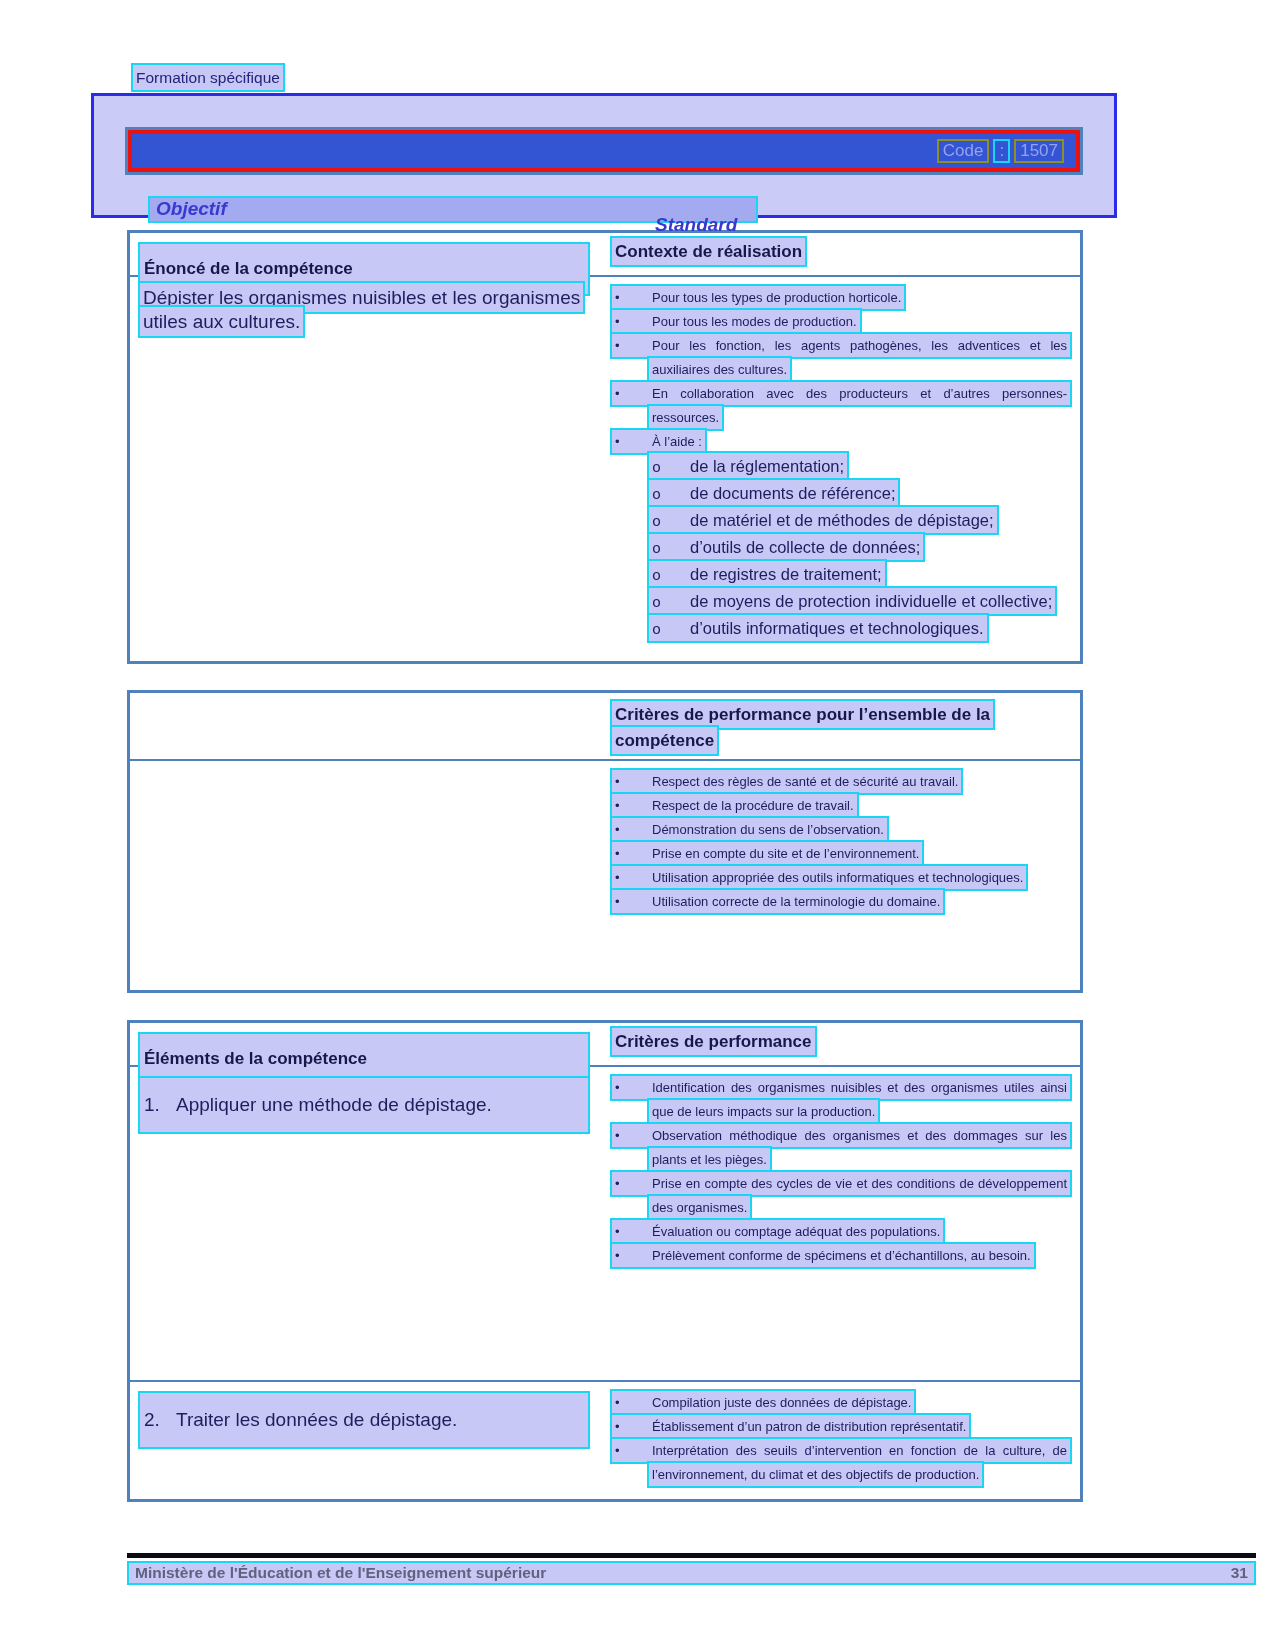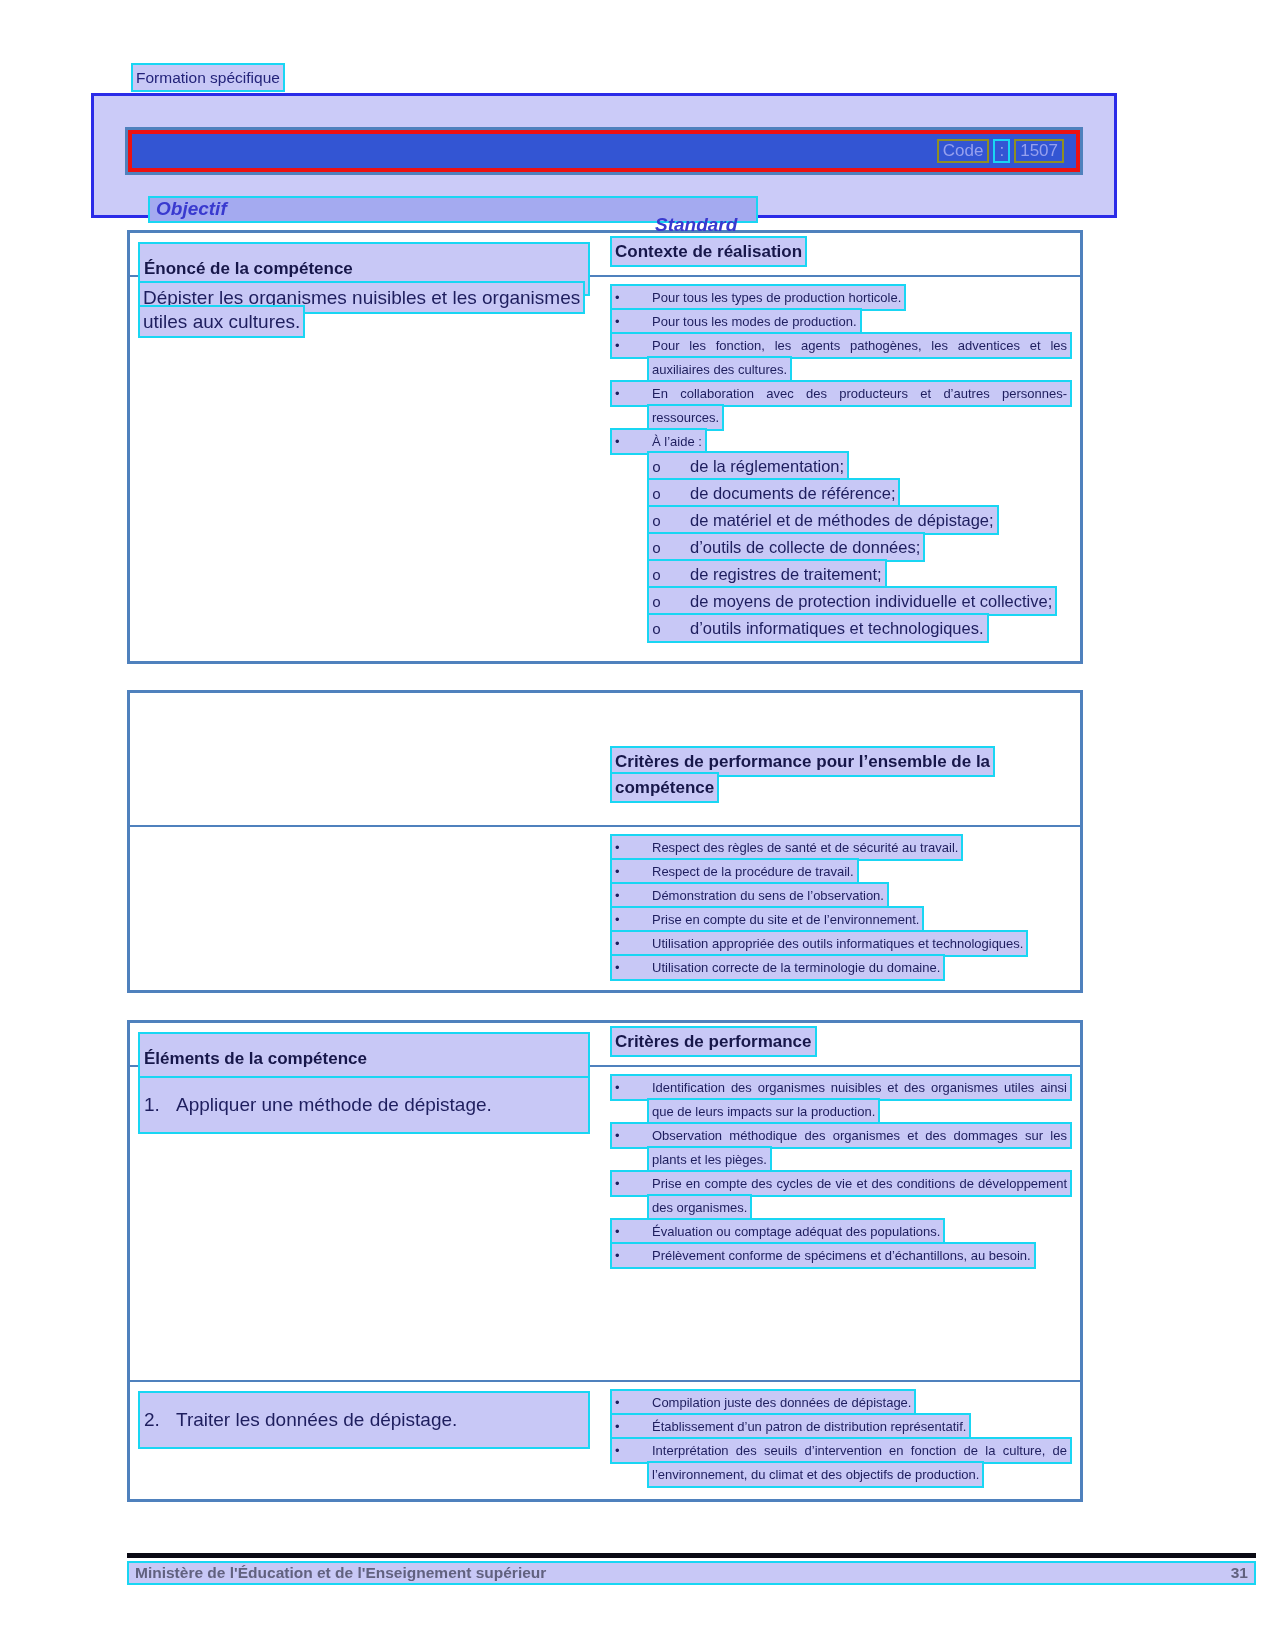--- a/index.html
+++ b/index.html
@@ -64,21 +64,21 @@
   .tbl-body { display:grid; grid-template-columns:470px 1fr; }
   .row-divider { border-bottom:2px solid #4f81bd; }
   .cell-l { padding:9px 10px 6px 8px; }
   .cell-r { padding:9px 8px 6px 10px; }
   .head-text { font-size:17px; font-weight:bold; color:#17174a; }
 
   #tbl-enonce   { top:230px;  height:434px; }
   #tbl-criteres { top:690px;  height:303px; }
   #tbl-elements { top:1020px; height:482px; }
   #tbl-enonce .tbl-head, #tbl-elements .tbl-head { height:44px; }
-  #tbl-criteres .tbl-head { height:87px;margin-top:47px; }
+  #tbl-criteres .tbl-head { height:68px; }
   #tbl-elements .row1 { height:315px; }
 
   
   .bodytxt { font-size:19px; line-height:24px; }
   p.b1 {
     font-size:13px; line-height:24px; text-align:justify;
     padding-left:37px; text-indent:-37px; margin:0;
   }
   p.b2 {
     font-size:16.5px; line-height:24px; text-align:justify;

